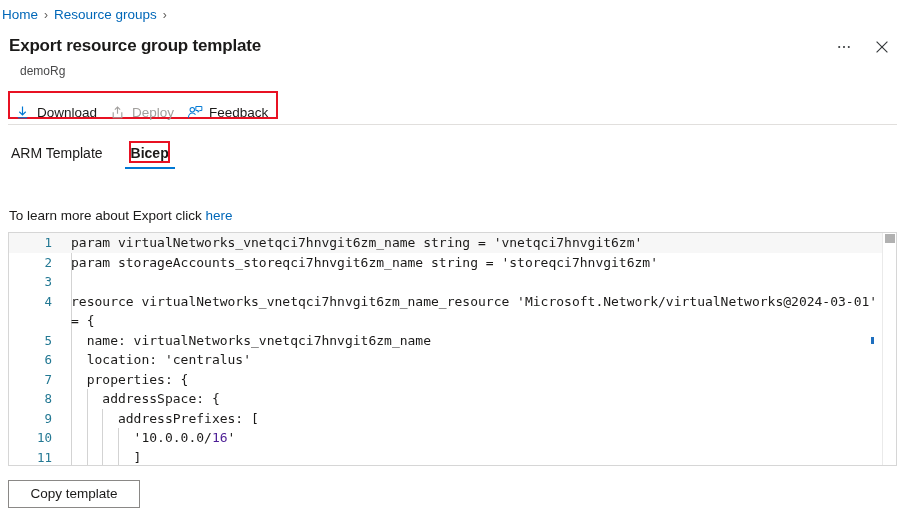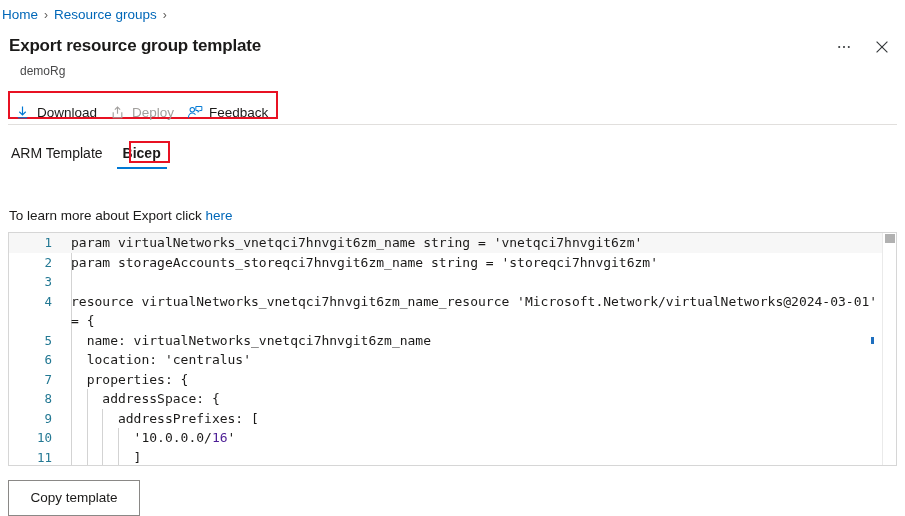--- a/index.html
+++ b/index.html
@@ -142,21 +142,21 @@
     position: relative;
     font-size: 14px;
     line-height: 20px;
     padding: 0 14px 6px 2px;
     color: #1b1a19;
     cursor: pointer;
     white-space: nowrap;
   }
   .tab.selected {
     font-weight: bold;
-    margin-left: 4px;
+    margin-left: 12px;
     padding-right: 2px;
     text-align: center;
   }
   .tab.selected .tab-underline {
     position: absolute;
     left: -4px;
     right: -4px;
     bottom: 0px;
     height: 2px;
     background: #0078d4;
@@ -279,21 +279,21 @@
     height: 7px;
     background: #1e6fbf;
   }
 
   
   .copy-btn {
     position: absolute;
     top: 480px;
     left: 8px;
     width: 132px;
-    height: 36px;
+    height: 28px;
     box-sizing: border-box;
     border: 1px solid #8a8886;
     background: #ffffff;
     color: #1b1a19;
     font-family: "Liberation Sans", sans-serif;
     font-size: 13.5px;
     line-height: 26px;
     text-align: center;
     cursor: pointer;
     padding: 0;

